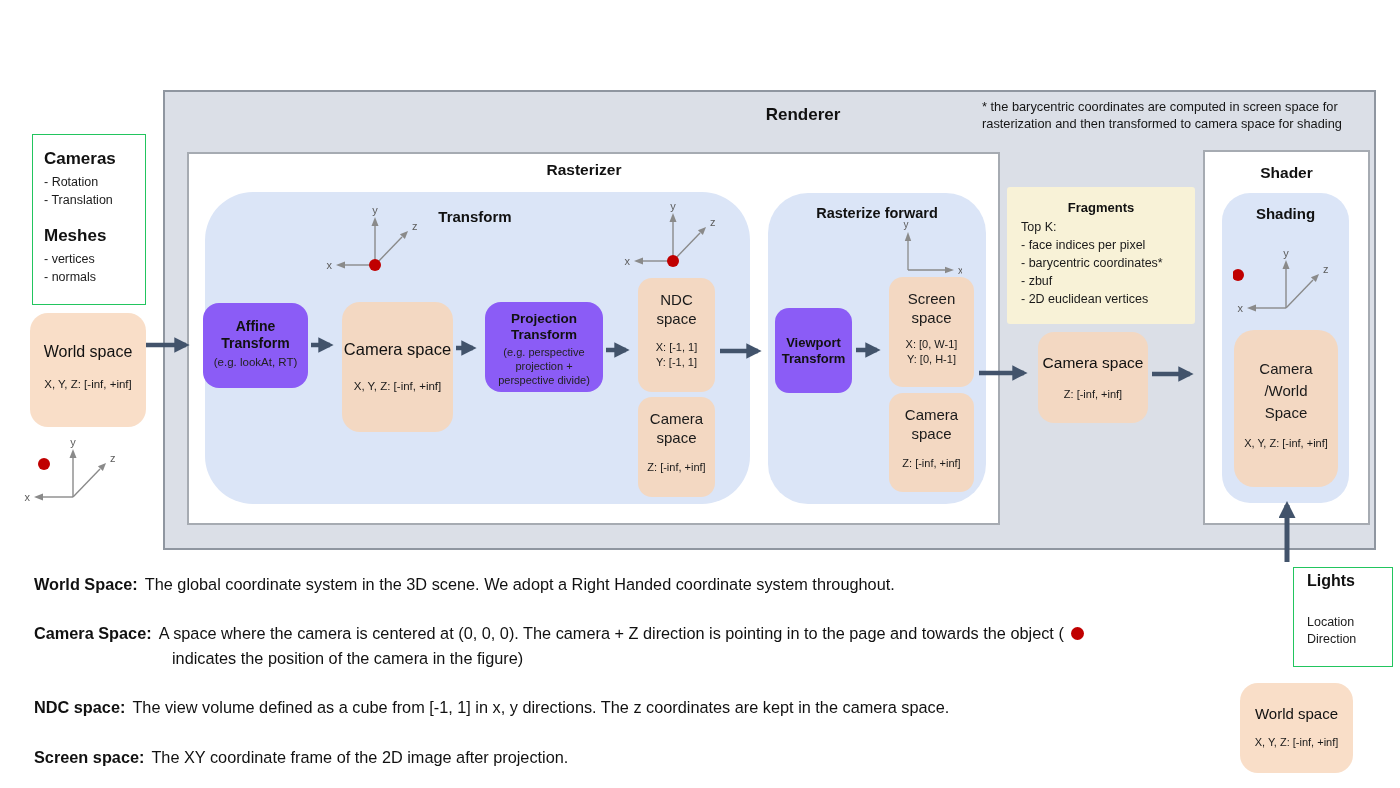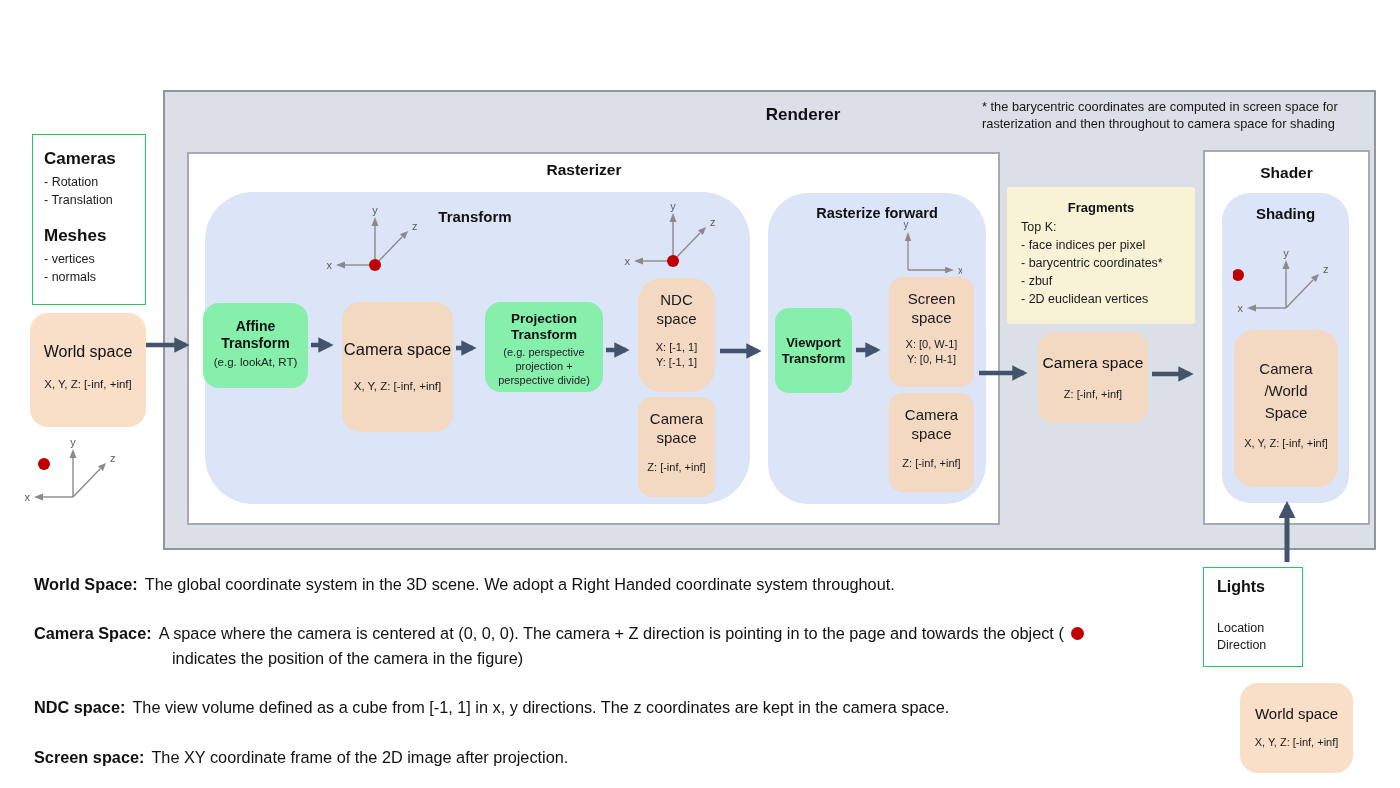--- a/index.html
+++ b/index.html
@@ -5,21 +5,21 @@
   * { box-sizing: border-box; margin: 0; padding: 0; }
   body { background:#fff; }
   .canvas { position:relative; width:1400px; height:788px; background:#ffffff;
             font-family:"Liberation Sans", sans-serif; color:#111; overflow:hidden; }
   .abs { position:absolute; }
   .outer { background:#dbdfe7; border:2px solid #8f96a0; }
   .panel { background:#ffffff; border:2px solid #a6abb2; }
   .bluebox { background:#dbe5f7; }
   .peach { background:#f9dec8; }
   .peach2 { background:#f3d8c2; }
-  .whitebox { background:#86efac; }
+  .whitebox { background:#8b5cf6; }
   .outline { background:#ffffff; border:1px solid #22c55e; }
   .col { display:flex; flex-direction:column; align-items:center; }
   .ctr { text-align:center; }
   .title-xl { font-weight:bold; font-size:17px; }
   .title-lg { font-weight:bold; font-size:15.5px; }
   .title-md { font-weight:bold; font-size:14.5px; }
   .title-sm { font-weight:bold; font-size:13px; }
   .sub { font-size:11px; color:#222; line-height:14px; }
   .range { font-size:11px; color:#1a1a1a; white-space:nowrap; }
   .space-name { font-size:15px; line-height:19px; color:#1a1a1a; }
@@ -35,21 +35,21 @@
 <body>
 
 <div class="canvas">
 
   <div class="abs outer" style="left:163px; top:90px; width:1213px; height:460px;"></div>
 
   <div class="abs title-xl ctr" style="left:703px; top:105px; width:200px;">Renderer</div>
 
   <div class="abs footnote" style="left:982px; top:98px; width:375px;">
     <div>* the barycentric coordinates are computed in screen space for</div>
-    <div>rasterization and then throughout to camera space for shading</div>
+    <div>rasterization and then transformed to camera space for shading</div>
   </div>
 
   <div class="abs outline" style="left:32px; top:134px; width:114px; height:171px; padding:14px 11px;">
     <div class="title-xl">Cameras</div>
     <div class="listtxt" style="margin-top:4px;">- Rotation</div>
     <div class="listtxt">- Translation</div>
     <div class="title-xl" style="margin-top:17px;">Meshes</div>
     <div class="listtxt" style="margin-top:4px;">- vertices</div>
     <div class="listtxt">- normals</div>
   </div>
@@ -73,21 +73,21 @@
   <div class="abs peach2 col" style="left:342px; top:302px; width:111px; height:130px; border-radius:18px; padding-top:38px;">
     <div style="font-size:16.5px;">Camera space</div>
     <div class="range" style="margin-top:21px; font-size:11.5px;">X, Y, Z: [-inf, +inf]</div>
   </div>
 
   <div class="abs whitebox col" style="left:485px; top:302px; width:118px; height:90px; border-radius:16px; padding:9px 6px 0;">
     <div class="title-md ctr" style="width:80px; font-size:13.5px; line-height:16px;">Projection Transform</div>
     <div class="sub ctr" style="margin-top:2px; width:100px;">(e.g. perspective projection + perspective divide)</div>
   </div>
 
-  <div class="abs peach2 col" style="left:638px; top:278px; width:77px; height:114px; border-radius:24px; padding:12px 8px 0;">
+  <div class="abs peach2 col" style="left:638px; top:278px; width:77px; height:114px; border-radius:14px; padding:12px 8px 0;">
     <div class="space-name ctr" style="width:60px;">NDC space</div>
     <div class="range" style="margin-top:13px;">X: [-1, 1]</div>
     <div class="range" style="margin-top:3px;">Y: [-1, 1]</div>
   </div>
 
   <div class="abs peach2 col" style="left:638px; top:397px; width:77px; height:100px; border-radius:14px; padding:12px 8px 0;">
     <div class="space-name ctr" style="width:60px;">Camera space</div>
     <div class="range" style="margin-top:14px;">Z: [-inf, +inf]</div>
   </div>
 
@@ -129,21 +129,21 @@
   <div class="abs bluebox" style="left:1222px; top:193px; width:127px; height:310px; border-radius:28px;"></div>
   <div class="abs title-lg ctr" style="left:1222px; top:205px; width:127px; font-size:15px;">Shading</div>
 
   <div class="abs peach2 col" style="left:1234px; top:330px; width:104px; height:157px; border-radius:20px; padding-top:28px;">
     <div class="space-name" style="line-height:22px;">Camera</div>
     <div class="space-name" style="line-height:22px;">/World</div>
     <div class="space-name" style="line-height:22px;">Space</div>
     <div class="range" style="margin-top:13px;">X, Y, Z: [-inf, +inf]</div>
   </div>
 
-  <div class="abs outline" style="left:1203px; top:567px; width:100px; height:100px; padding:10px 13px;">
+  <div class="abs outline" style="left:1293px; top:567px; width:100px; height:100px; padding:4px 13px;">
     <div style="font-weight:bold; font-size:16px;">Lights</div>
     <div class="listtxt" style="margin-top:24px; line-height:17px;">Location</div>
     <div class="listtxt" style="line-height:17px;">Direction</div>
   </div>
 
   <div class="abs peach col" style="left:1240px; top:683px; width:113px; height:90px; border-radius:18px; padding-top:22px;">
     <div style="font-size:15px;">World space</div>
     <div class="range" style="margin-top:14px;">X, Y, Z: [-inf, +inf]</div>
   </div>
 

